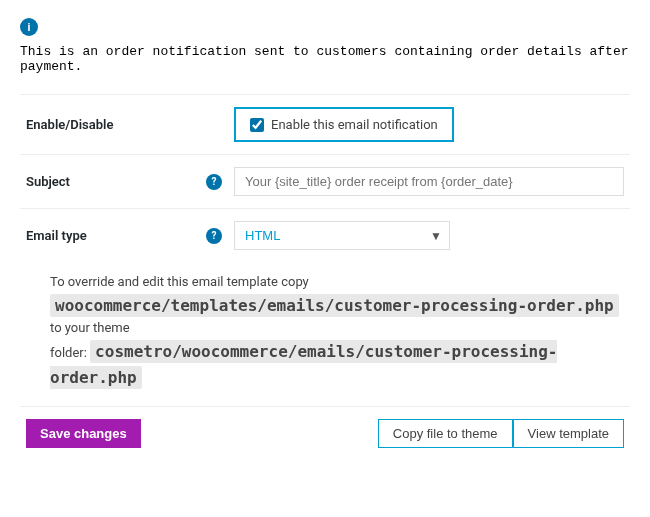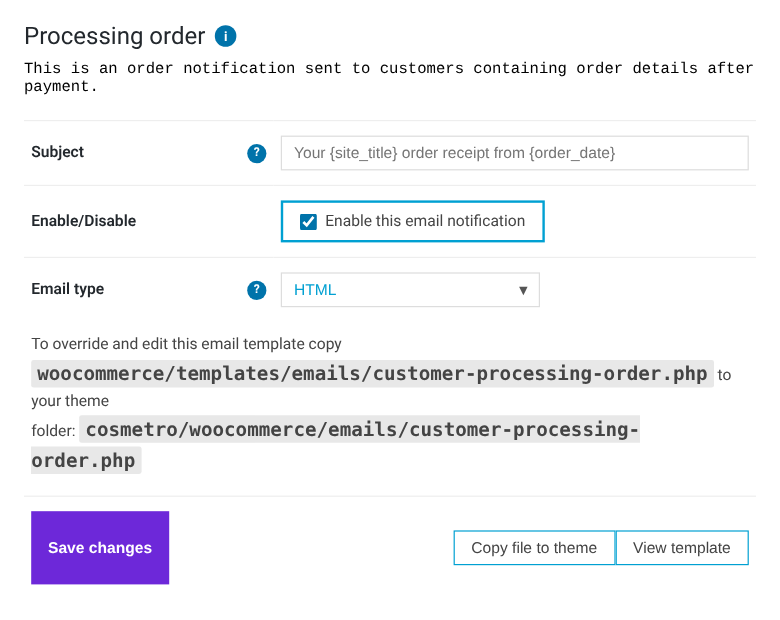--- a/index.html
+++ b/index.html
@@ -148,42 +148,43 @@
     .html-template-title {
       font-size: 14px;
       font-weight: 600;
       color: #0073aa;
       margin-bottom: 10px;
     }
     .template-description {
       font-size: 13px;
       color: #444;
       line-height: 1.6;
+      margin-left: 24px;
     }
     .code-inline {
       background: #e8e8e8;
       padding: 2px 5px;
       font-family: monospace;
       font-size: 16px;
       color: #444;
       border-radius: 2px;
       font-weight: bold;
     }
     .footer-row {
       display: flex;
       align-items: center;
       justify-content: space-between;
       padding: 12px 6px 4px 6px;
       border-top: 1px solid #eee;
     }
     .btn-save {
-      background: #6d28d9;
+      background: #a21caf;
       color: #fff;
       border: none;
-      padding: 23px 14px;
+      padding: 7px 14px;
       font-size: 13px;
       cursor: pointer;
       font-weight: 600;
       text-align: right;
     }
     .btn-outlined {
       background: #fff;
       color: #444;
       border: 1px solid #00a0d2;
       padding: 6px 14px;
@@ -194,47 +195,46 @@
       display: flex;
       gap: 0;
     }
   </style>
 </head>
 <body>
 
 <div class="page-wrapper">
 
   <div class="page-title-row">
-    <h1 class="page-title">Processing order</h1>
     <span class="info-icon">i</span>
   </div>
 
   <p class="page-description">This is an order notification sent to customers containing order details after payment.</p>
 
   <table class="settings-table">
 
     <tbody>
         <tr>
-      <td class="label-cell">Subject</td>
-      <td class="help-cell">
-        <span class="help-icon">?</span>
-      </td>
-      <td class="input-cell">
-        <input type="text" class="text-input" placeholder="Your {site_title} order receipt from {order_date}" style="">
-      </td>
-    </tr>
-
-    <tr>
       <td class="label-cell">Enable/Disable</td>
       <td class="help-cell"></td>
       <td class="input-cell">
         <label class="enable-box">
           <input type="checkbox" class="enable-checkbox" checked="" style="">
           <span class="enable-label">Enable this email notification</span>
         </label>
+      </td>
+    </tr>
+
+    <tr>
+      <td class="label-cell">Subject</td>
+      <td class="help-cell">
+        <span class="help-icon">?</span>
+      </td>
+      <td class="input-cell">
+        <input type="text" class="text-input" placeholder="Your {site_title} order receipt from {order_date}" style="">
       </td>
     </tr>
 
 
     <tr>
       <td class="label-cell">Email type</td>
       <td class="help-cell">
         <span class="help-icon">?</span>
       </td>
       <td class="input-cell">

